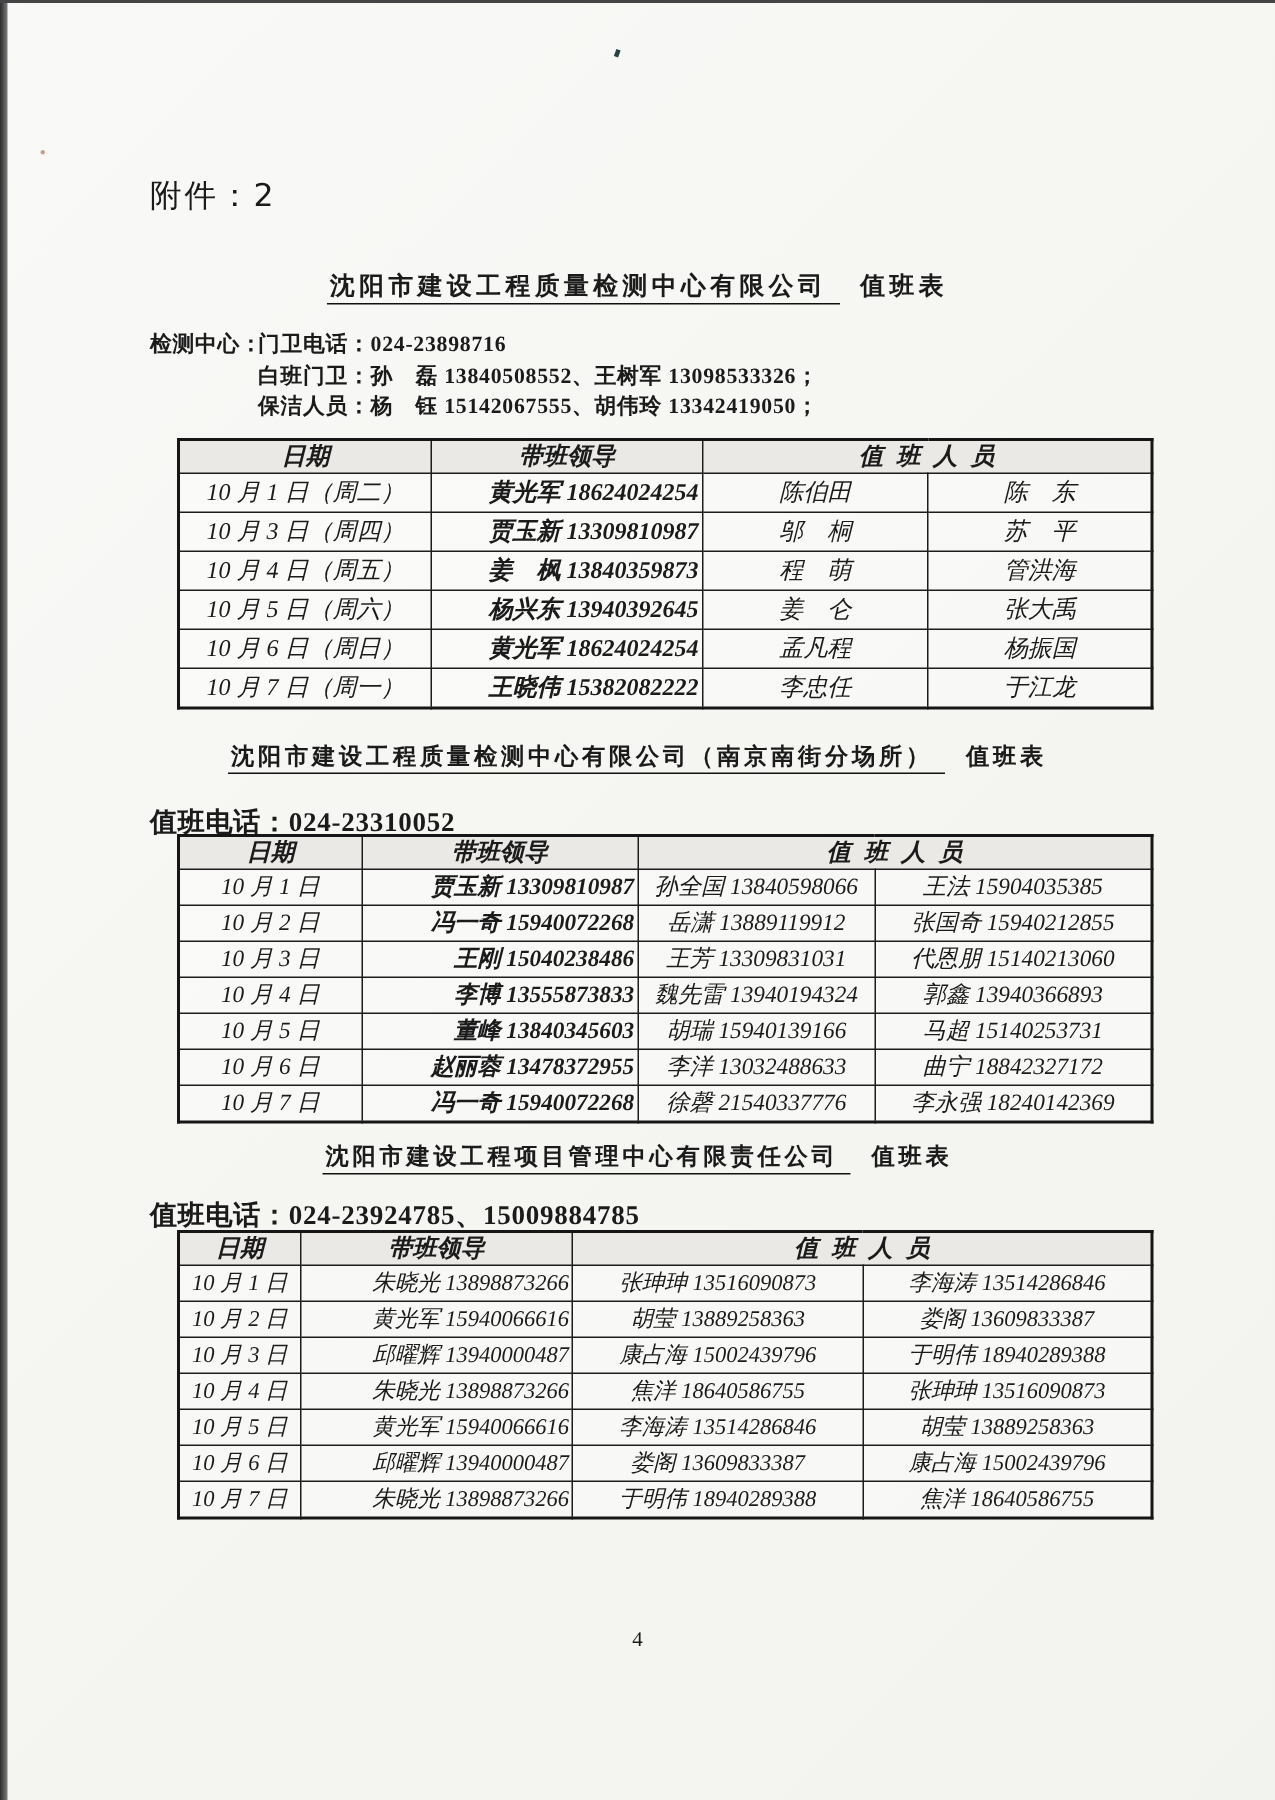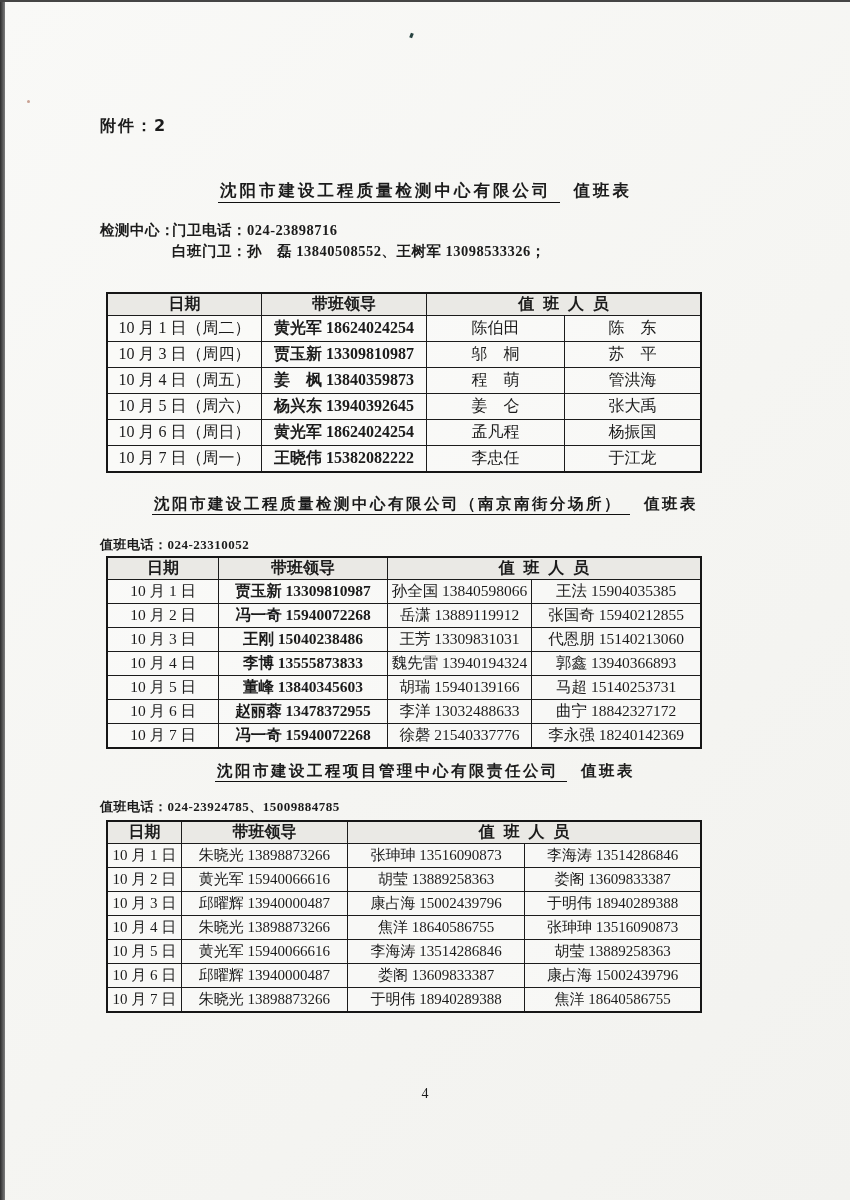--- a/index.html
+++ b/index.html
@@ -14,55 +14,55 @@
     background:linear-gradient(135deg,#f9f9f7 0%, #f5f5f2 55%, #f2f2ef 100%);
   }
   .edge-left { position:absolute; left:0; top:0; width:5px; height:1200px;
     background:linear-gradient(to right,#2c2c2c,#7d7d7d); }
   .edge-top { position:absolute; left:0; top:0; width:850px; height:2px; background:#454545; }
   .speck1 { position:absolute; left:410px; top:33px; width:3px; height:5px; background:#274341; transform:rotate(20deg); }
   .speck2 { position:absolute; left:27px; top:100px; width:3px; height:3px; background:#c9a193; border-radius:50%; }
 
   .attachment { position:absolute; left:100px; top:116px;
     font-family:"DejaVu Sans","Liberation Sans",sans-serif;
-    font-size:16px; font-weight:bold; letter-spacing:2px; }
+    font-size:21px; font-weight:normal; letter-spacing:2px; }
 
   .sec-title { position:absolute; left:0; width:850px; text-align:center;
     font-size:16px; font-weight:700; letter-spacing:3px; white-space:nowrap; }
   .sec-title .u { border-bottom:1.5px solid #101010; padding:0 8px 2px 2px; }
   .sec-title .sfx { margin-left:14px; }
   .t1 { top:180px; font-size:16.5px; }
   .t2 { top:494px; font-size:15.5px; letter-spacing:2.5px; }
   .t3 { top:761px; font-size:15.5px; letter-spacing:2.5px; }
 
   .info { position:absolute; left:100px; top:220px; font-weight:700;
     font-size:14.5px; line-height:20.5px; letter-spacing:0.5px; white-space:nowrap; }
   .info .row { display:block; }
   .info .indent { padding-left:72px; }
   .info .lbl { display:inline-block; width:72px; }
 
-  .phone { position:absolute; left:100px; font-weight:700; font-size:13px;
+  .phone { position:absolute; left:100px; font-weight:700; font-size:18px;
     letter-spacing:0.5px; white-space:nowrap; }
   .p2 { top:536px; }
   .p3 { top:798px; }
 
-  .tblwrap { position:absolute; left:106px; width:596px; }
+  .tblwrap { position:absolute; left:118px; width:651px;font-style:italic; }
   .w1 { top:292px; }
   .w2 { top:556px; }
   .w3 { top:820px; }
   table { width:100%; border-collapse:collapse; table-layout:fixed;
     border:2px solid #161616; background:rgba(255,255,255,0.35); }
   th, td { border:1px solid #1c1c1c; text-align:center; vertical-align:middle;
     white-space:nowrap; overflow:hidden; padding:0 2px; }
   th { font-size:16px; font-weight:700; background:#eae9e5; height:22px; }
   th.staff-th { letter-spacing:0.55em; text-indent:0.55em; }
   .w1 td { height:26px; font-size:16px; }
   .w2 td { height:24px; font-size:15.5px; }
   .w3 td { height:24px; font-size:15px; }
-  td.c1 { font-weight:700; }                 
+  td.c1 { font-weight:700;text-align:right; }                 
   .leaders-regular td.c1 { font-weight:400; }
 
   .pagenum { position:absolute; left:0; top:1086px; width:850px;
     text-align:center; font-size:14px; }
 </style>
 </head>
 <body>
 
 <div id="paper">
   <div class="edge-left"></div>
@@ -74,20 +74,21 @@
 
   <div class="sec-title t1">
     <span class="u">沈阳市建设工程质量检测中心有限公司</span><span class="sfx">值班表</span>
   </div>
 
   <div class="info">
     <span class="row">
       <span class="lbl">检测中心：</span><span>门卫电话：024-23898716</span>
     </span>
     <span class="row indent">白班门卫：孙　磊 13840508552、王树军 13098533326；</span>
+    <span class="row indent">保洁人员：杨　钰 15142067555、胡伟玲 13342419050；</span>
   </div>
 
   <div class="tblwrap w1">
     <table>
       <colgroup>
           <col style="width:26%">
           <col style="width:27.8%">
           <col style="width:23.2%">
           <col style="width:23%">
         </colgroup>

